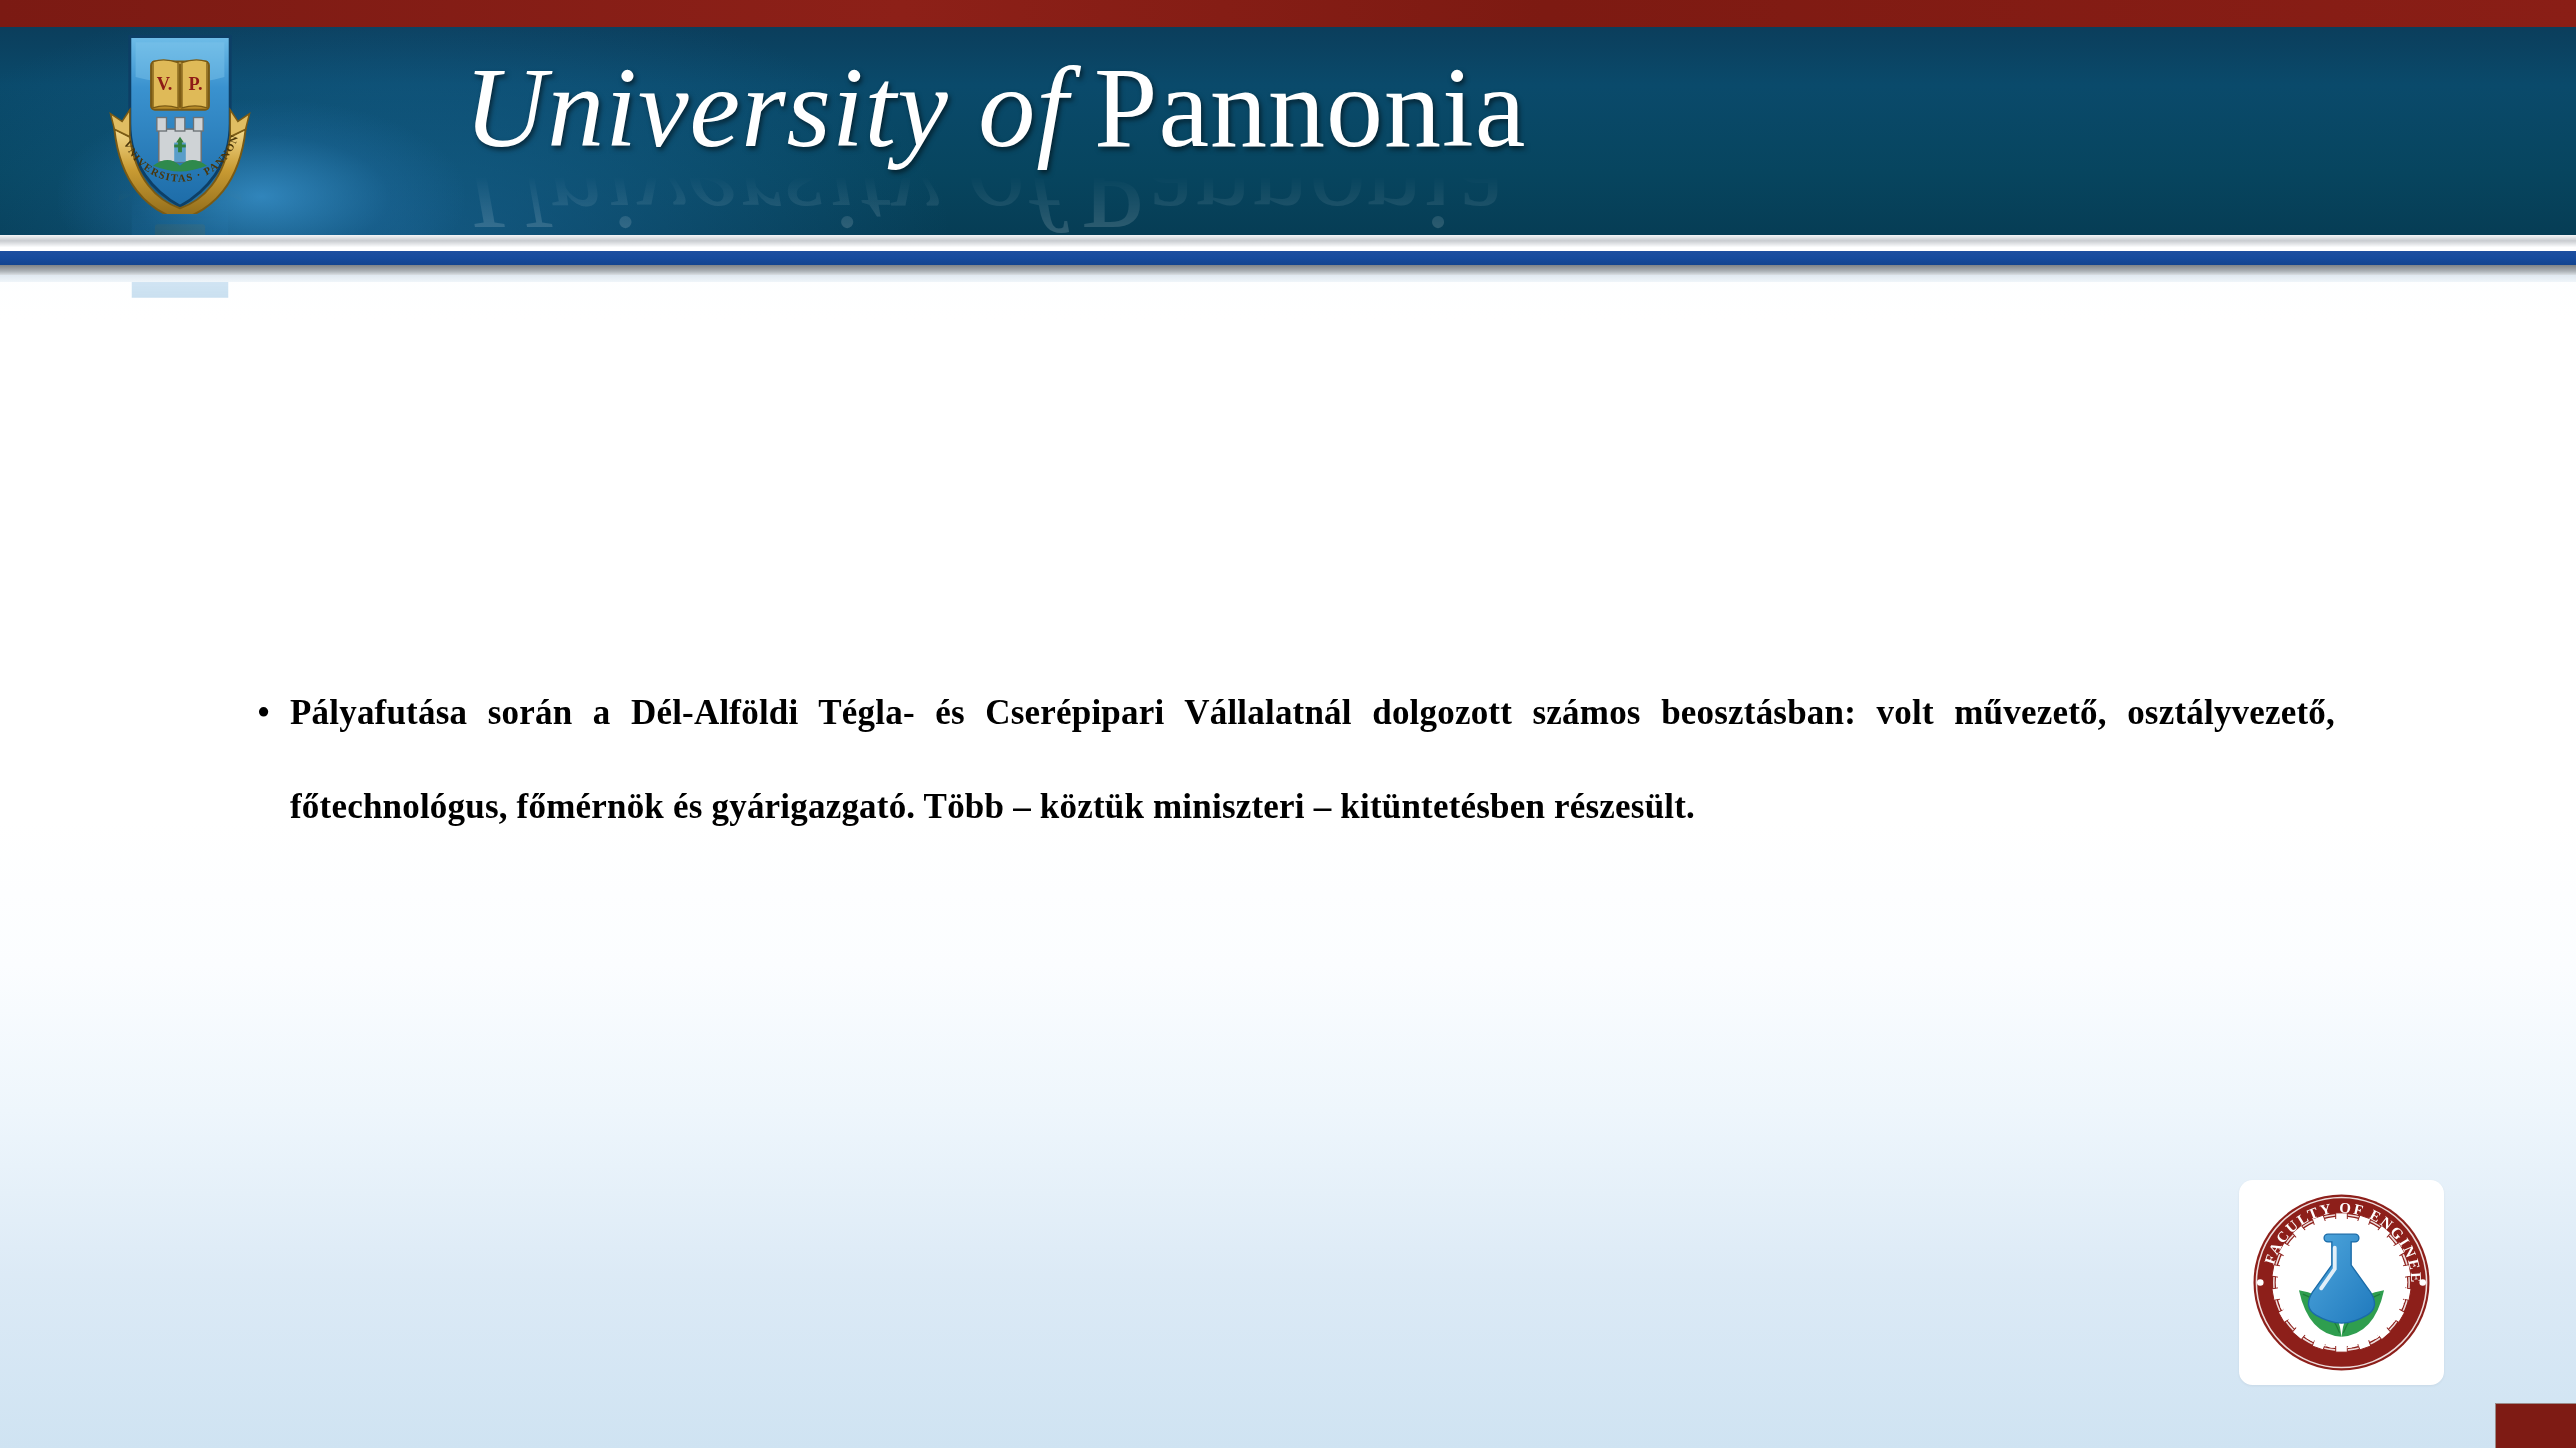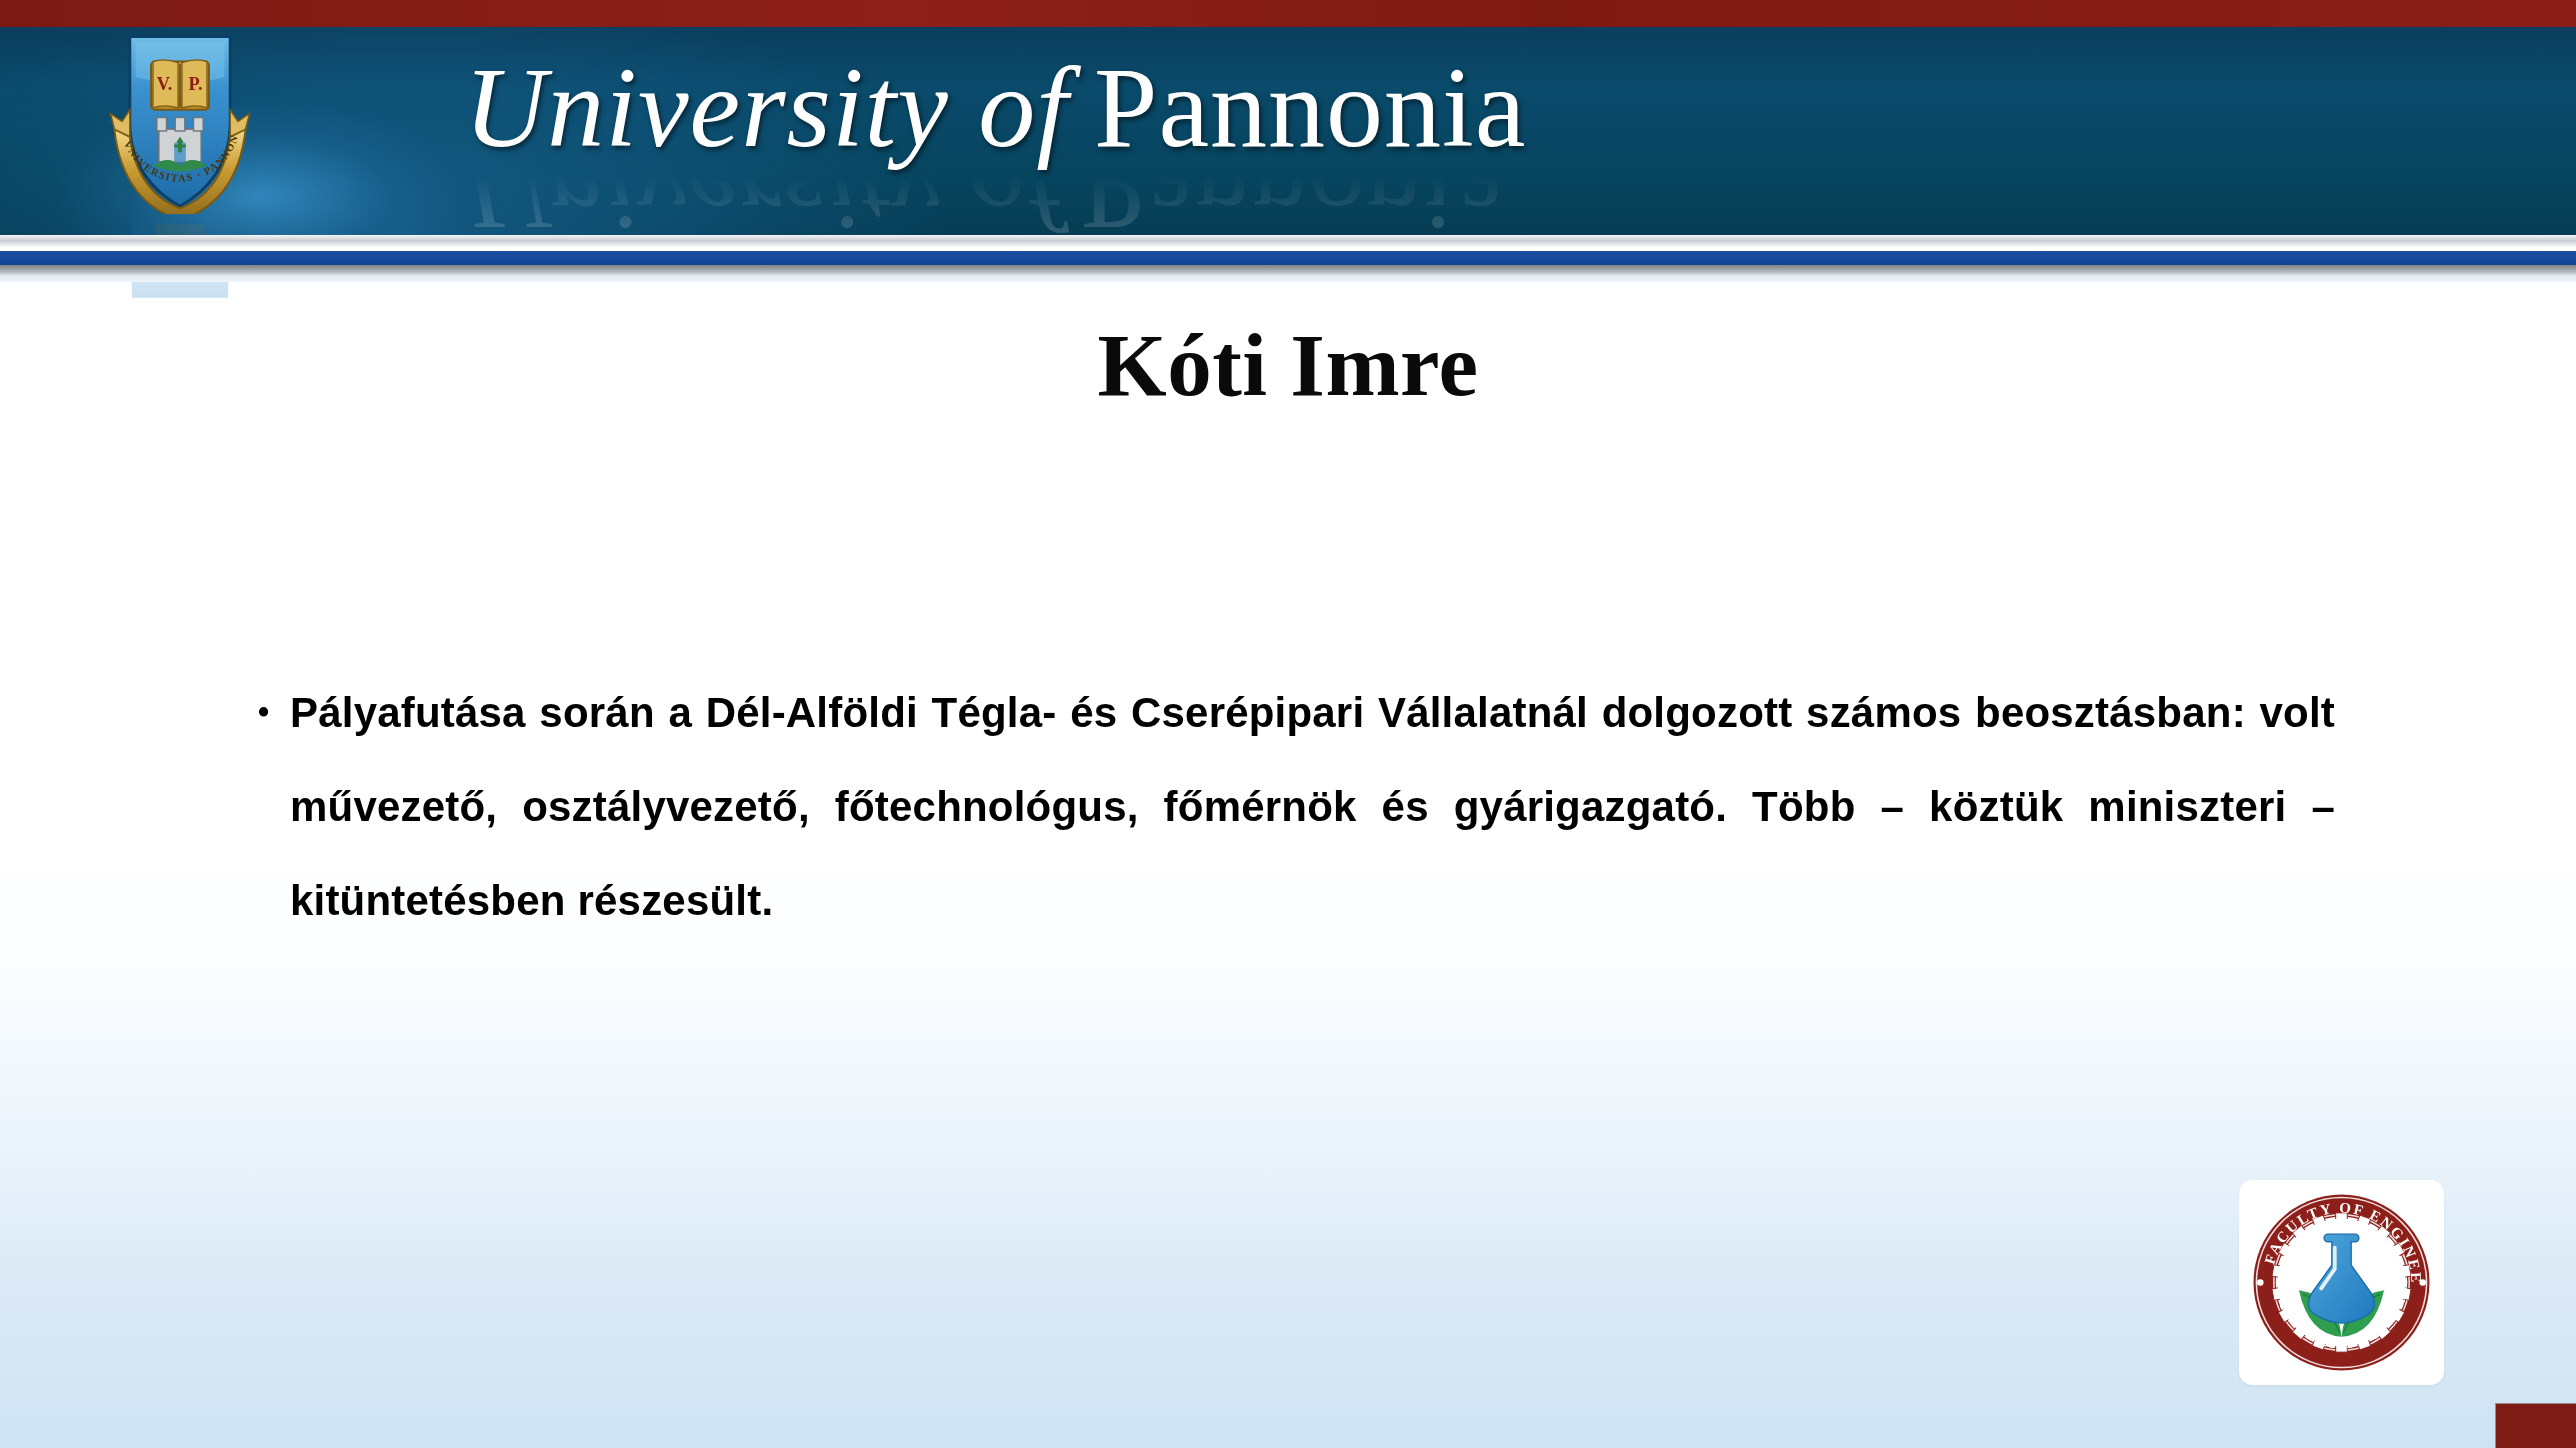--- a/index.html
+++ b/index.html
@@ -122,23 +122,23 @@
     flex:0 0 auto;
     width:41px;
     font-size:39px;
     line-height:94px;
     color:#000;
     text-align:left;
     padding-left:7.7px;
   }
   .bullet-text{
     flex:1 1 auto;
-    font-family:Liberation Sans, sans-serif;
+    font-family:Liberation Serif, serif;
     font-weight:bold;
-    font-size:42px;
+    font-size:35px;
     line-height:94px;
     color:#000000;
     text-align:justify;
     text-justify:inter-word;
     -moz-text-align-last:left;
     text-align-last:left;
     letter-spacing:0.2px;
   }
 
   
@@ -255,21 +255,20 @@
   </div>
 
   <div class="divider">
     <div class="div-a"></div>
     <div class="div-b"></div>
     <div class="div-c"></div>
     <div class="div-d"></div>
     <div class="div-e"></div>
   </div>
 
-  <h1 class="title">Kóti Imre</h1>
 
   <div class="body-block">
     <div class="bullet-row">
       <div class="bullet-dot">•</div>
       <div class="bullet-text">Pályafutása során a Dél-Alföldi Tégla- és Cserépipari Vállalatnál dolgozott számos beosztásban: volt művezető, osztályvezető, főtechnológus, főmérnök és gyárigazgató. Több – köztük miniszteri – kitüntetésben részesült.</div>
     </div>
   </div>
 
   <div class="seal-refl">
     

